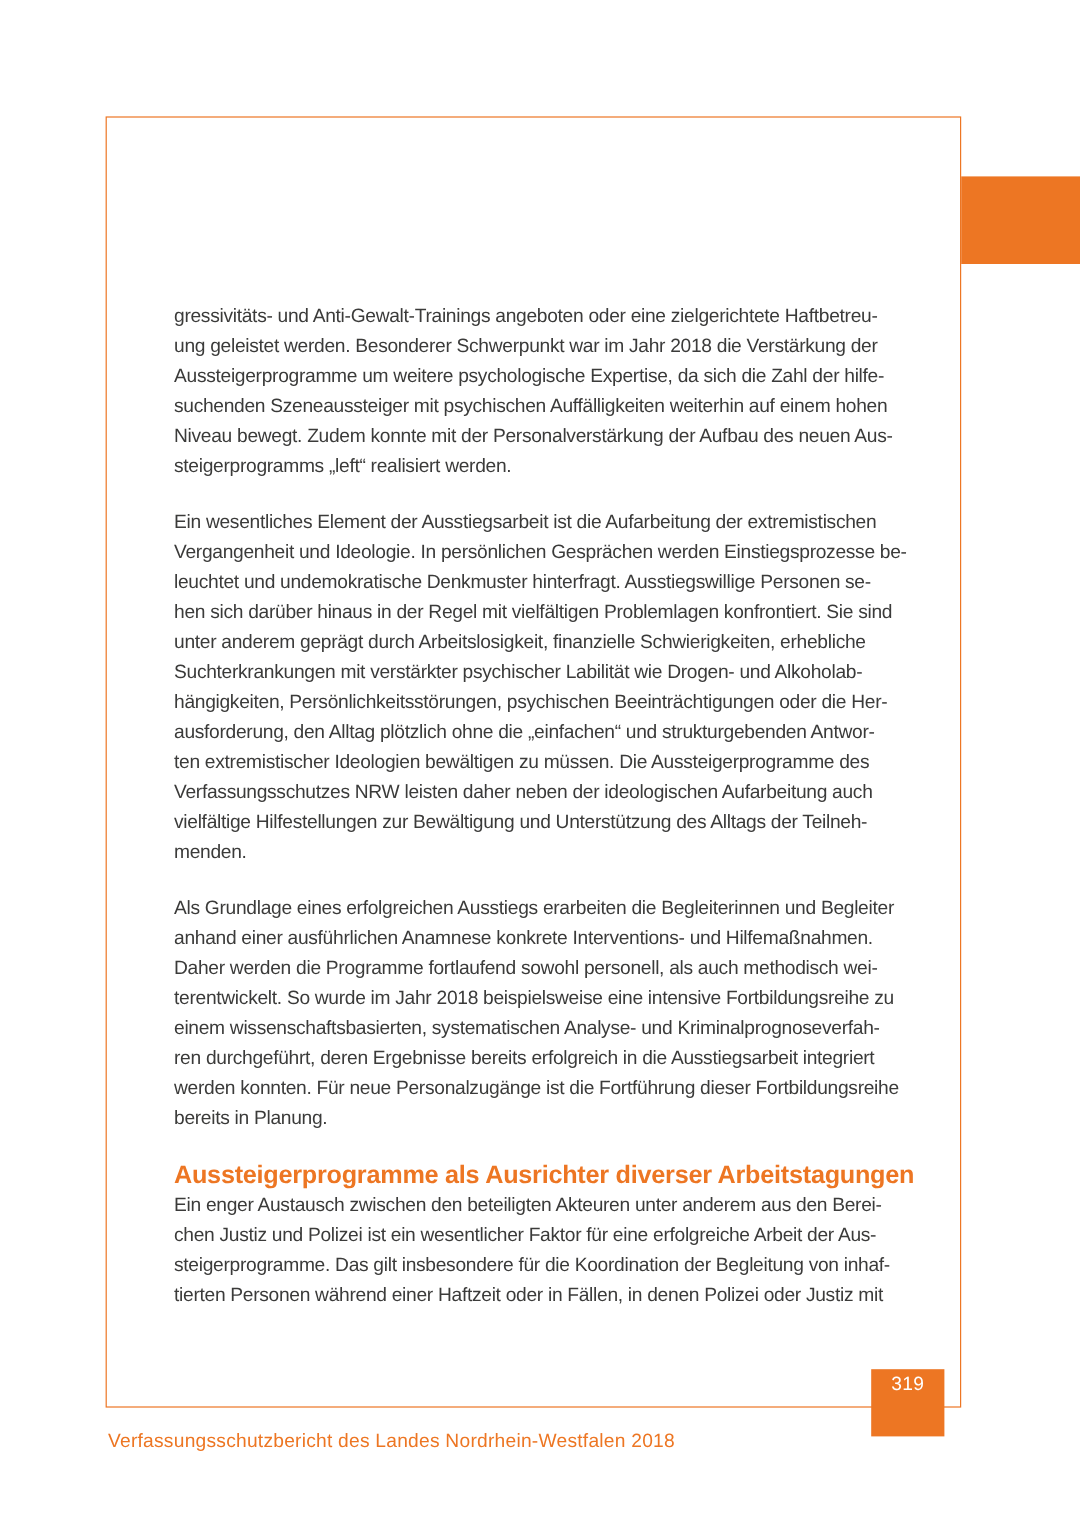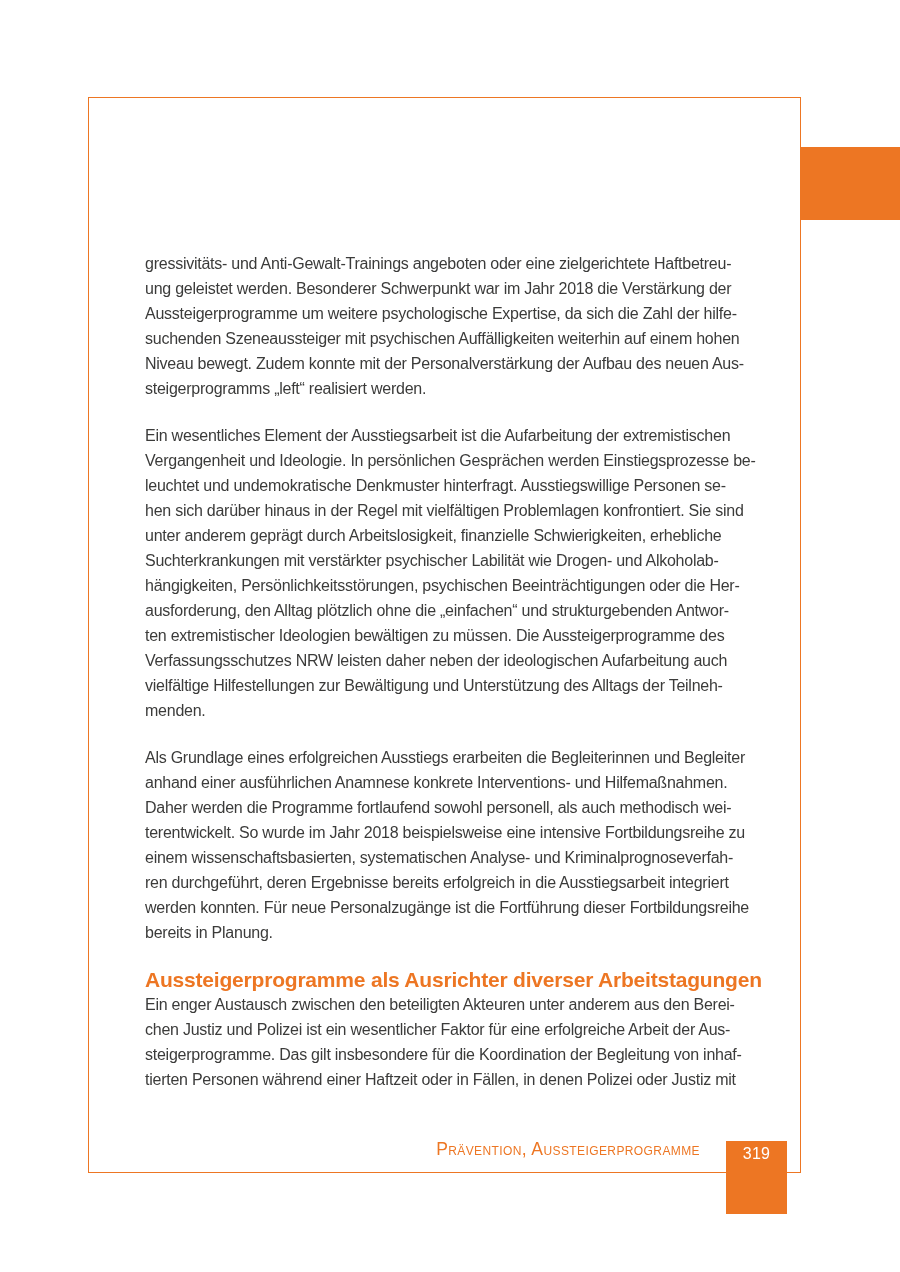--- a/index.html
+++ b/index.html
@@ -62,21 +62,21 @@
     font-size:17.5px;
     line-height:20px;
     letter-spacing:0.4px;
     color:var(--accent,#ED7623);
     z-index:2;
     white-space:nowrap;
   }
   .page-number-box{
     position:absolute;
     left:726px;top:1141px;
-    width:61px;height:73px;
+    width:61px;height:56px;
     background:var(--accent,#ED7623);
     z-index:3;
     text-align:center;
   }
   .page-number-box .num{
     display:inline-block;
     margin-top:2px;
     font-size:16px;
     line-height:22px;
     color:var(--page-number-text,#FFFFFF);
@@ -129,20 +129,20 @@
 ren durchgeführt, deren Ergebnisse bereits erfolgreich in die Ausstiegsarbeit integriert
 werden konnten. Für neue Personalzugänge ist die Fortführung dieser Fortbildungsreihe
 bereits in Planung.</p>
     <h3 class="section-heading">Aussteigerprogramme als Ausrichter diverser Arbeitstagungen</h3>
     <p class="body-par">Ein enger Austausch zwischen den beteiligten Akteuren unter anderem aus den Berei-
 chen Justiz und Polizei ist ein wesentlicher Faktor für eine erfolgreiche Arbeit der Aus-
 steigerprogramme. Das gilt insbesondere für die Koordination der Begleitung von inhaf-
 tierten Personen während einer Haftzeit oder in Fällen, in denen Polizei oder Justiz mit</p>
   </div>
 
-  <div class="running-footer">Prävention, Aussteigerprogramme</div>
 
   <div class="page-number-box">
     <span class="num">319</span>
   </div>
 
+  <div class="report-title">Verfassungsschutzbericht des Landes Nordrhein-Westfalen 2018</div>
 
 </div>
 
 </body></html>

